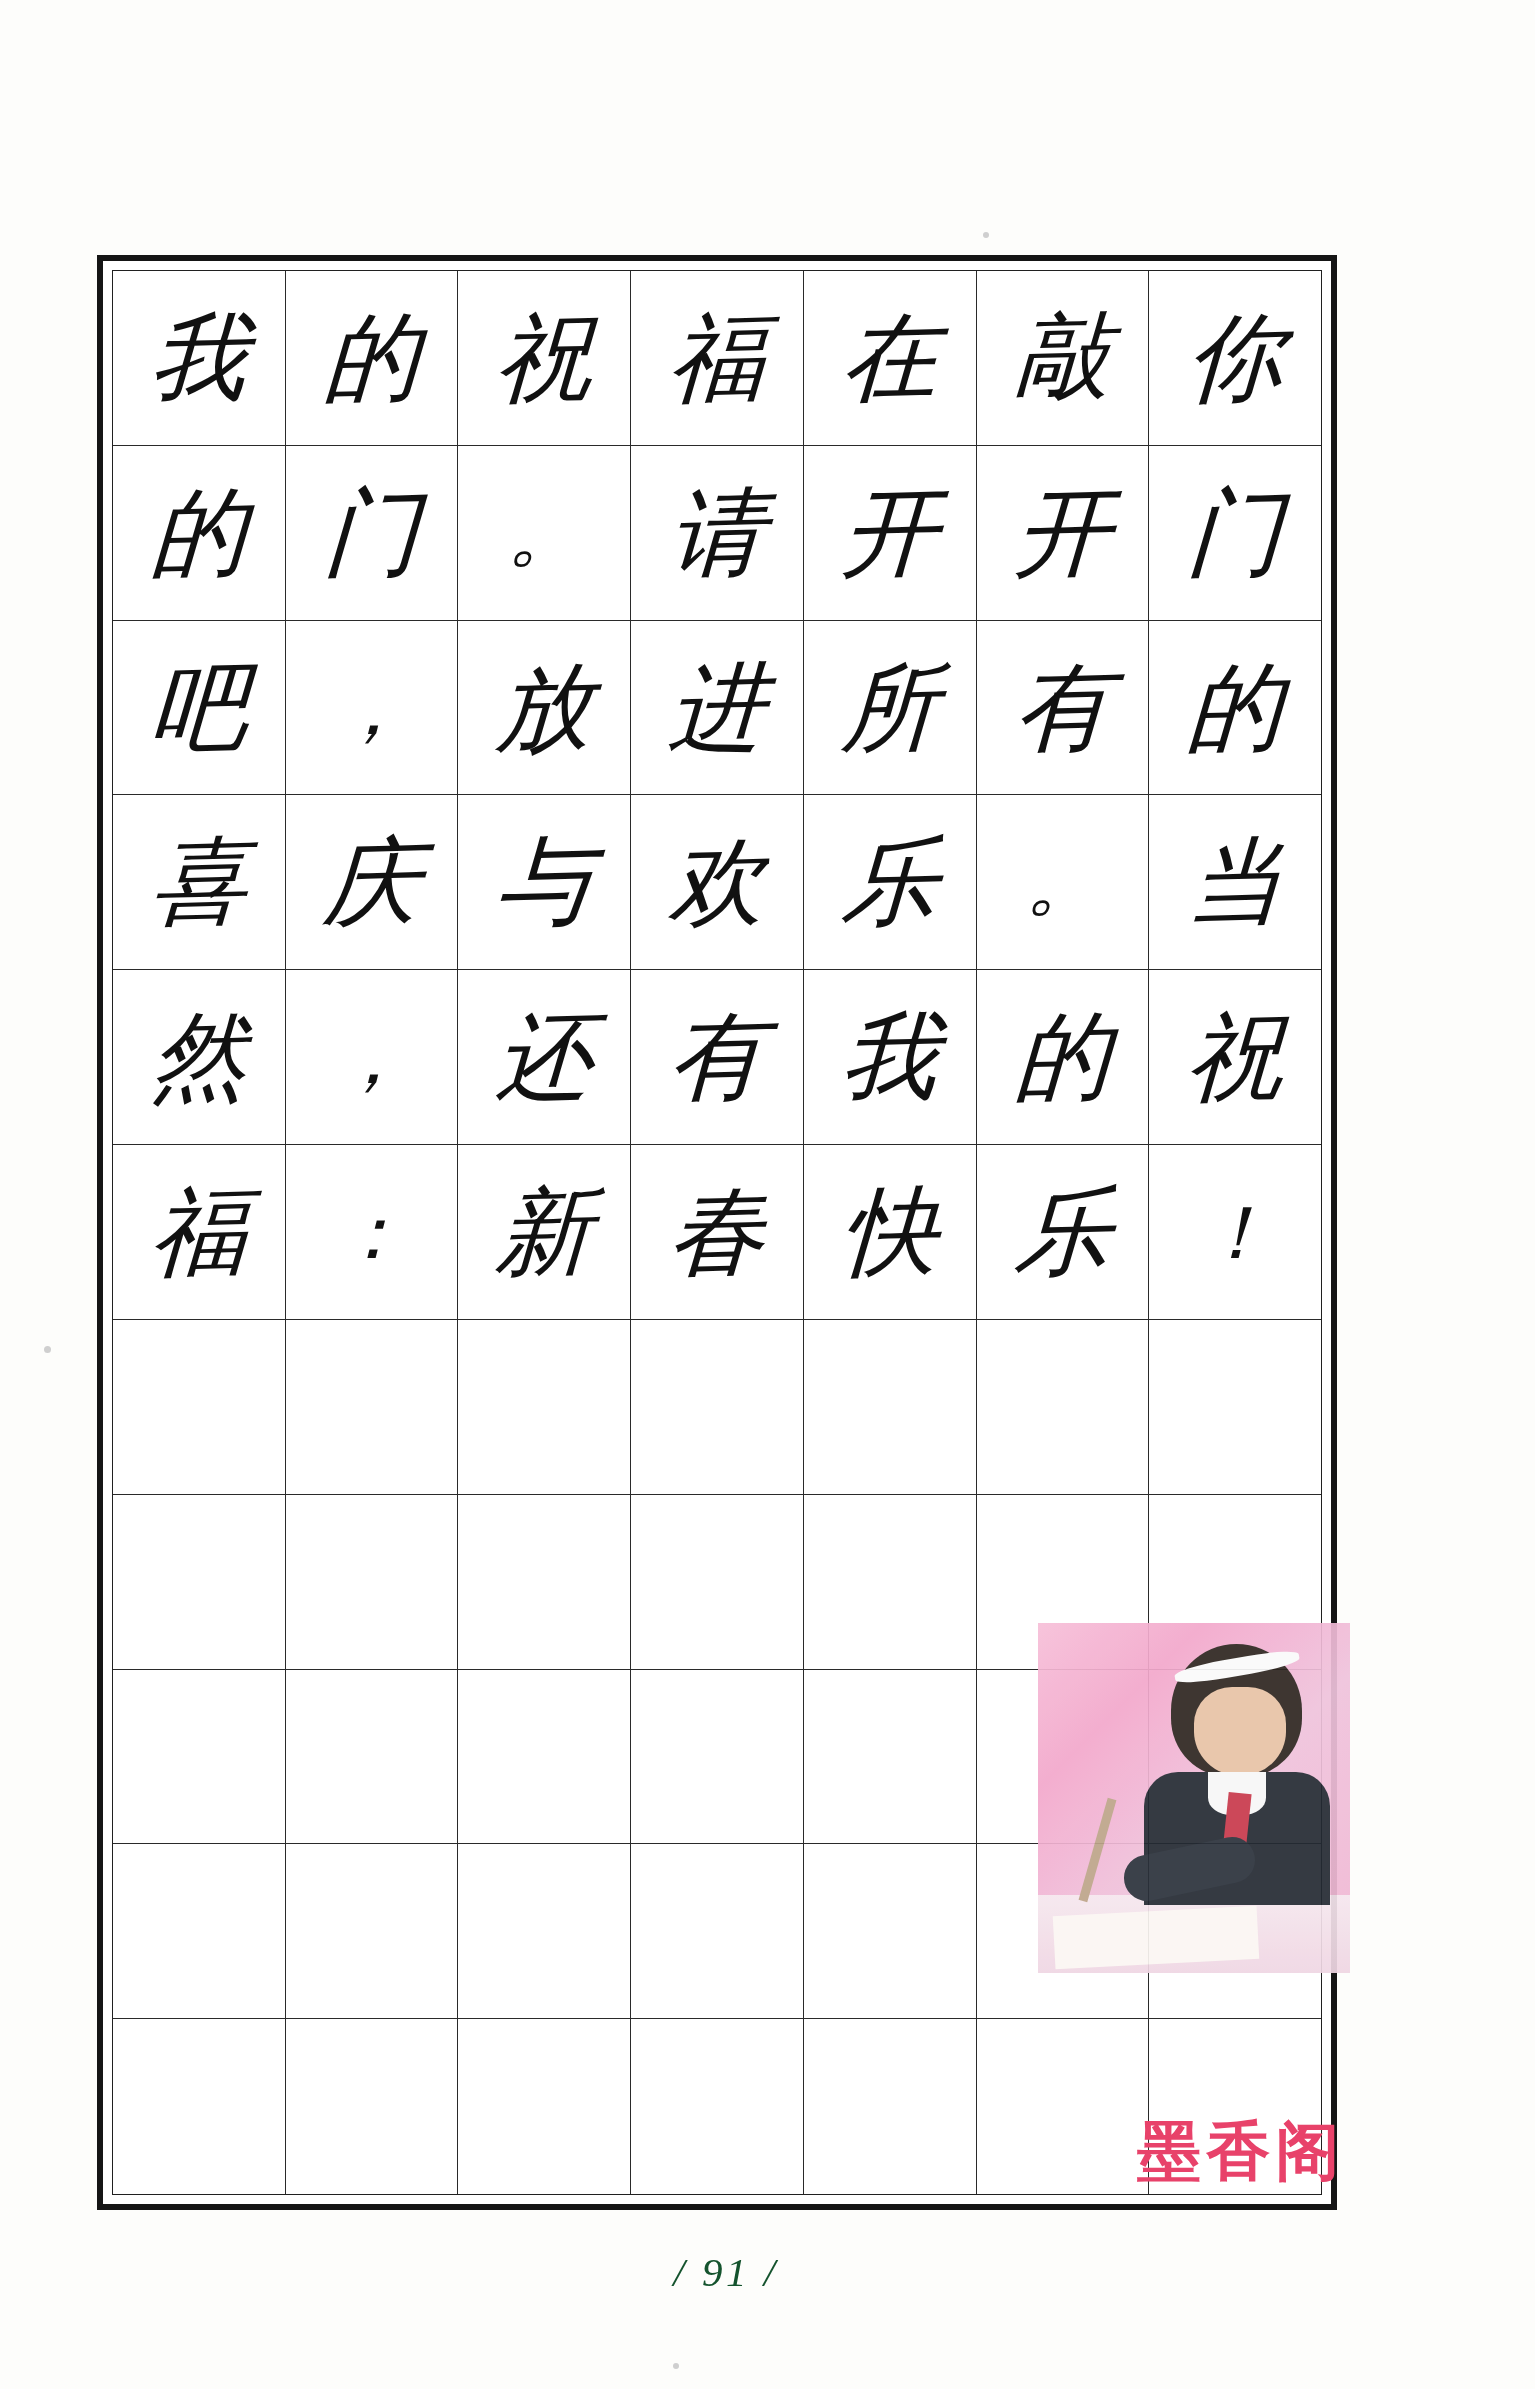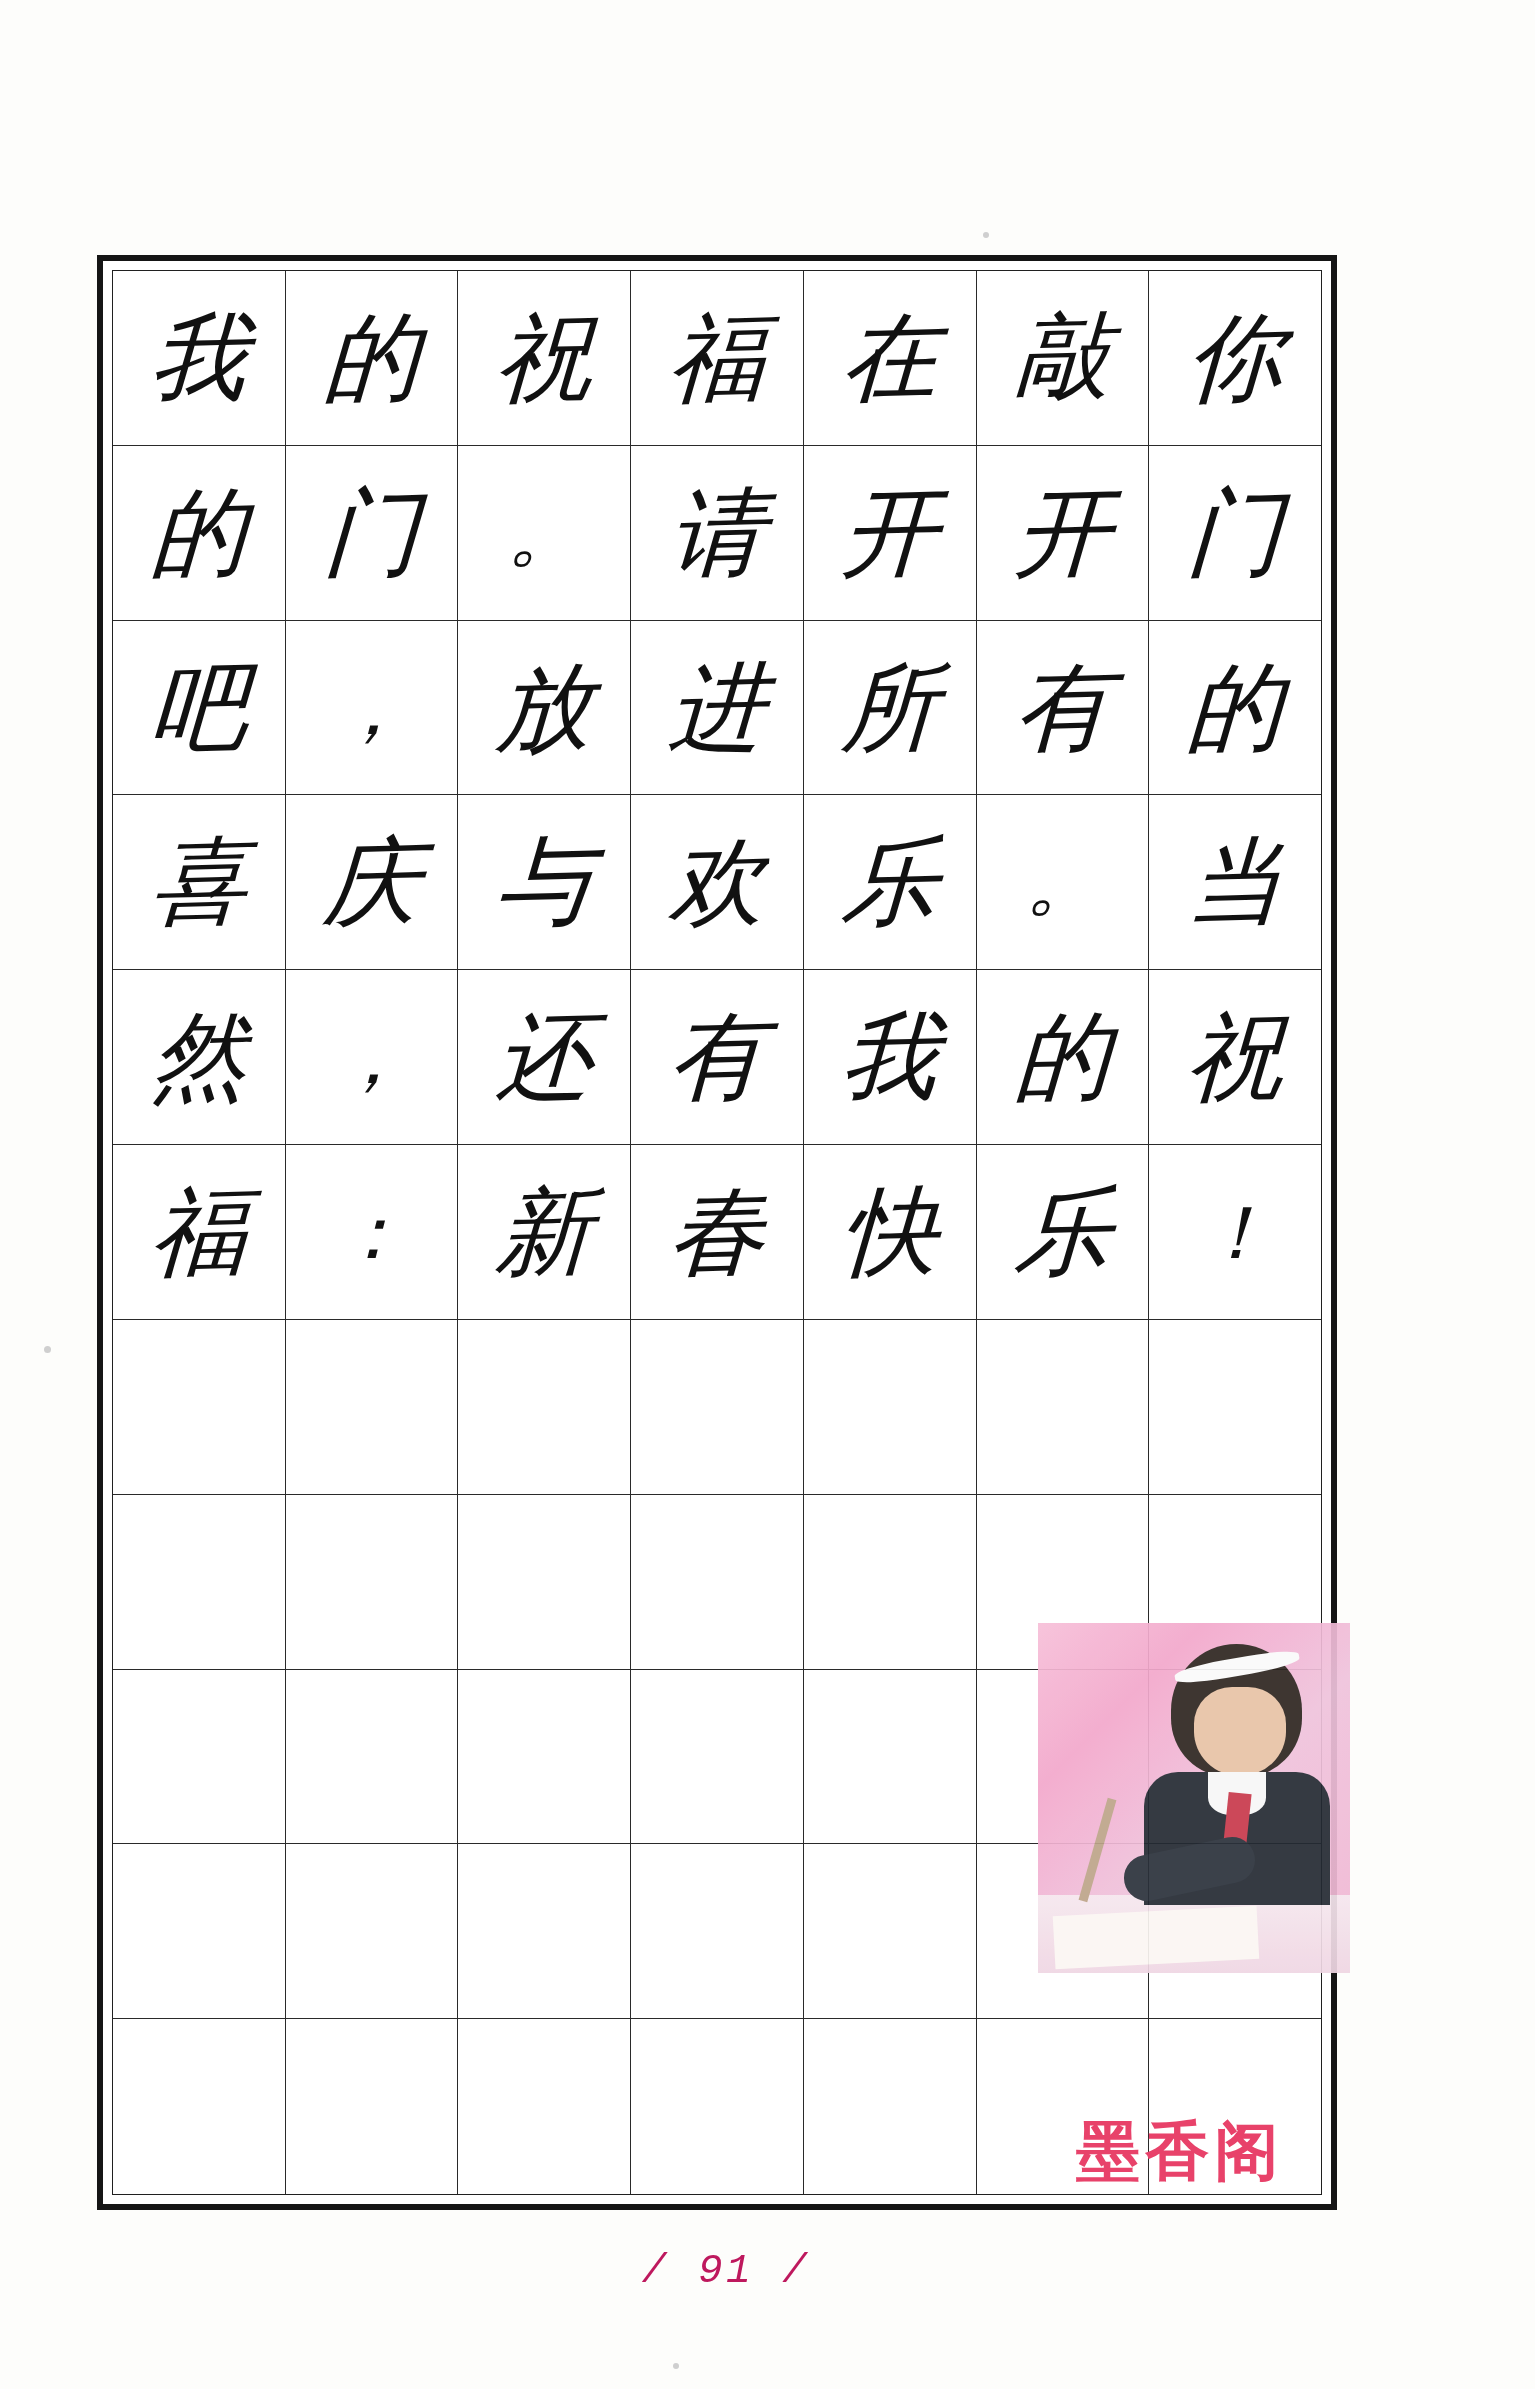--- a/index.html
+++ b/index.html
@@ -179,42 +179,42 @@
     bottom: 8.9px;
     width: 204px;
     height: 53px;
     background: #fbf6f2;
     transform: rotate(-3deg);
   }
 
   
   #watermark {
     position: absolute;
-    left: 1076px;
+    left: 1137px;
     top: 2108px;
     font-family: "DejaVu Sans", sans-serif;
     font-size: 64px;
     font-weight: 700;
     color: #e8426a;
     letter-spacing: 5.3px;
     white-space: nowrap;
     user-select: none;
   }
 
   
   #page-number {
     position: absolute;
     left: 0;
     top: 2248px;
     width: 1452px;
     text-align: center;
-    font-family: Liberation Mono, monospace;
+    font-family: Liberation Serif, serif;
     font-size: 41px;
     font-style: italic;
-    color: #be185d;
+    color: #14532d;
     letter-spacing: 3.5px;
   }
 
   
   .speck {
     position: absolute;
     background: #cfcfcf;
     border-radius: 50%;
   }
 </style>

